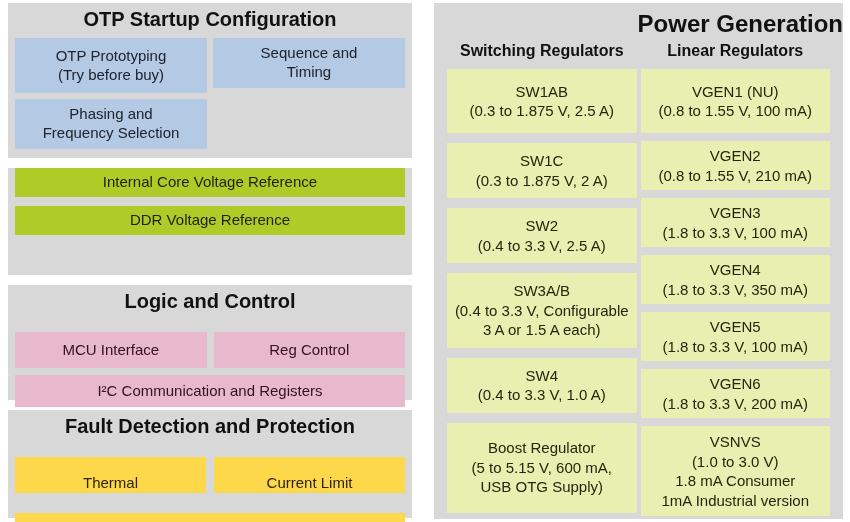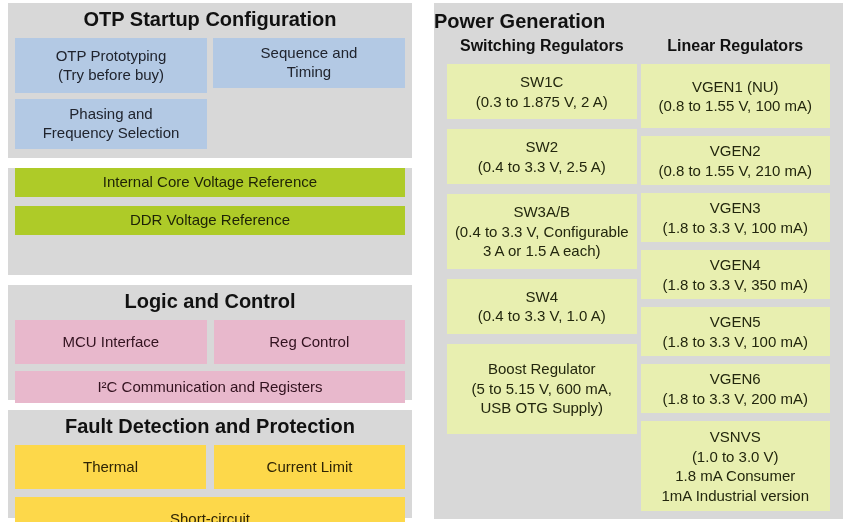--- a/index.html
+++ b/index.html
@@ -28,39 +28,39 @@
     gap: 6px; padding: 0 7px;
   }
   .g1 { display: grid; grid-template-columns: 1fr; gap: 9px; padding: 0 7px; }
   .box {
     display: flex; align-items: center; justify-content: center;
     text-align: center; font-size: 15px; line-height: 1.25;
     white-space: pre-line;
   }
   .span2 { grid-column: 1 / span 2; }
   .h55 { height: 55px; } .h50 { height: 50px; }
-  .h29 { height: 29px; } .h30 { height: 44px; } .h32 { height: 32px; }
+  .h29 { height: 29px; } .h30 { height: 36px; margin-top: 12px; } .h32 { height: 32px; }
   .sec-otp   { height: 155px; }
   .sec-bias  { height: 107px; }
   .sec-logic { height: 115px; }
   .sec-fault { height: 108px; }
   .sec-logic .g2 { gap: 7px; margin-bottom: 7px; }
   .sec-fault .g2 { gap: 8px; margin-bottom: 8px; }
   .blue   { background: var(--blue-box,   #b3c9e4); color: #20242e; }
   .green  { background: var(--green-box,  #aecb28); color: #1d2206; justify-content: center; }
   .pink   { background: var(--pink-box,   #e8b8cc); color: #32121f; }
-  .yellow { background: var(--yellow-box, #fdd84a); color: #2e2405; }
+  .yellow { background: var(--yellow-box, #fdd84a); color: #2e2405; align-items: flex-end; }
   
   .right-panel {
     position: absolute; left: 434px; top: 3px; width: 409px; height: 516px;
     background: var(--panel-gray, #d8d8d8);
   }
   .rp-title {
-    margin: 0; padding-top: 7px; text-align: left;
-    font-size: 20px; font-weight: bold; color: #111;
+    margin: 0; padding-top: 7px; text-align: right;
+    font-size: 24px; font-weight: bold; color: #111;
   }
   .cols { display: flex; gap: 4px; padding: 0 13px; margin-top: 0; }
   .col { flex: 1; display: flex; flex-direction: column; min-width: 0; }
   .col-header {
     text-align: center; font-size: 16px; font-weight: bold;
     color: #111; margin: 4px 0 9px;
   }
   .boxes { display: flex; flex-direction: column; }
   .col-switching .boxes { gap: 10px; }
   .col-linear    .boxes { gap: 8px; }
@@ -143,20 +143,24 @@
 
   </div>
 
   <section class="right-panel">
     <div class="rp-title">Power Generation</div>
     <div class="cols">
 
       <div class="col col-switching">
         <div class="col-header">Switching Regulators</div>
         <div class="boxes">
+          <div class="rbox tall">
+            <span>SW1AB
+(0.3 to 1.875 V, 2.5 A)</span>
+          </div>
           <div class="rbox">
             <span>SW1C
 (0.3 to 1.875 V, 2 A)</span>
           </div>
           <div class="rbox">
             <span>SW2
 (0.4 to 3.3 V, 2.5 A)</span>
           </div>
           <div class="rbox">
             <span>SW3A/B

